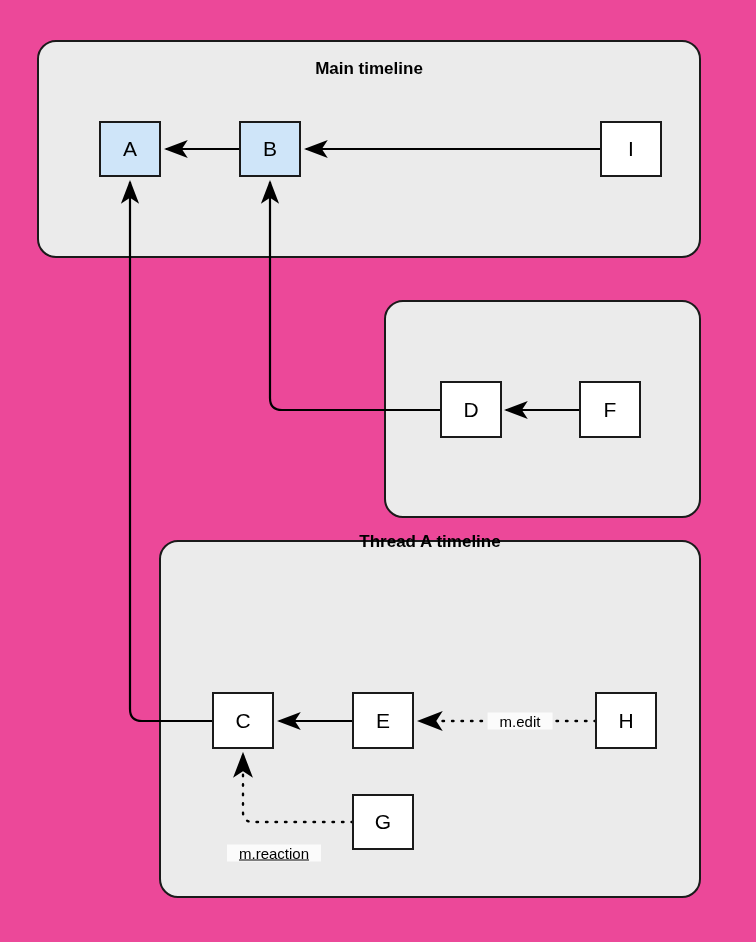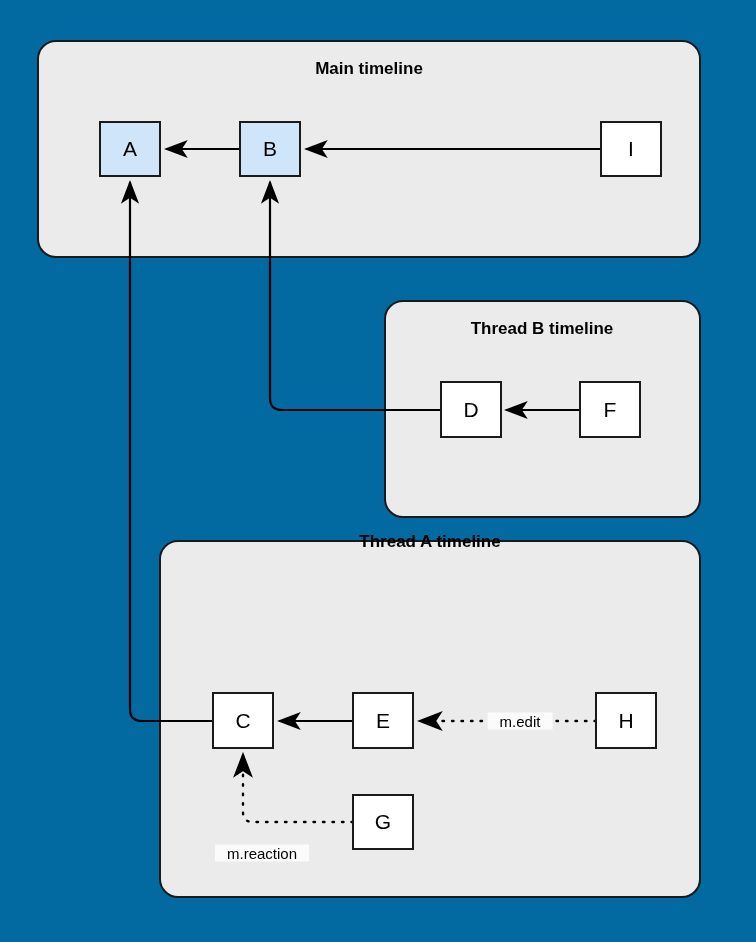--- a/index.html
+++ b/index.html
@@ -4,21 +4,21 @@
 <style>
   html, body {
     margin: 0;
     padding: 0;
     background: #ffffff;
   }
   #canvas {
     position: relative;
     width: 756px;
     height: 942px;
-    background: #0369a1;
+    background: #ec4899;
     font-family: "Liberation Sans", sans-serif;
     overflow: hidden;
   }
   svg.layer {
     position: absolute;
     left: 0;
     top: 0;
     width: 756px;
     height: 942px;
   }
@@ -95,29 +95,28 @@
     <rect x="441" y="382" width="60" height="55" fill="#ffffff" stroke="#1a1a1a" stroke-width="2"></rect>
     <rect x="580" y="382" width="60" height="55" fill="#ffffff" stroke="#1a1a1a" stroke-width="2"></rect>
 
     <rect x="213" y="693" width="60" height="55" fill="#ffffff" stroke="#1a1a1a" stroke-width="2"></rect>
     <rect x="353" y="693" width="60" height="55" fill="#ffffff" stroke="#1a1a1a" stroke-width="2"></rect>
     <rect x="596" y="693" width="60" height="55" fill="#ffffff" stroke="#1a1a1a" stroke-width="2"></rect>
     <rect x="353" y="795" width="60" height="54" fill="#ffffff" stroke="#1a1a1a" stroke-width="2"></rect>
   </svg>
 
   <div class="group-title" style="left:369px; top:59px;">Main timeline</div>
-  <div class="group-title" style="left:542px; top:319px;">Thread B timeline</div>
   <div class="group-title" style="left:430px; top:532px;">Thread A timeline</div>
 
   <div class="node-label" style="left:130px; top:149px;">A</div>
   <div class="node-label" style="left:270px; top:149px;">B</div>
   <div class="node-label" style="left:631px; top:149px;">I</div>
   <div class="node-label" style="left:471px; top:410px;">D</div>
   <div class="node-label" style="left:610px; top:410px;">F</div>
   <div class="node-label" style="left:243px; top:721px;">C</div>
   <div class="node-label" style="left:383px; top:721px;">E</div>
   <div class="node-label" style="left:626px; top:721px;">H</div>
   <div class="node-label" style="left:383px; top:822px;">G</div>
 
   <div class="edge-label" style="left:520px; top:721px;">m.edit</div>
-  <div class="edge-label" style="left:262px; top:853px;">m.reaction</div>
+  <div class="edge-label" style="left:274px; top:853px;text-decoration:underline;">m.reaction</div>
 
 </div>
 
 </body></html>

